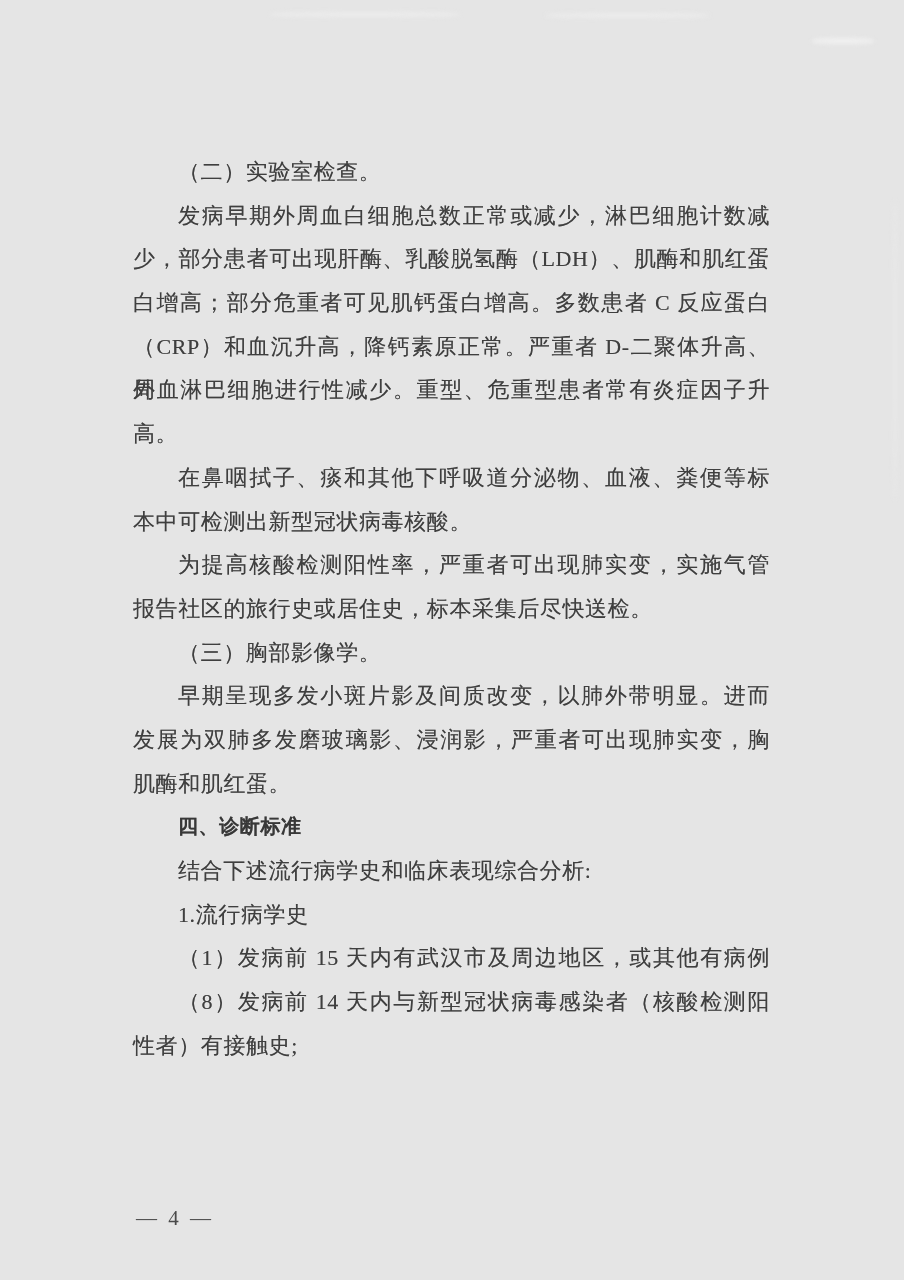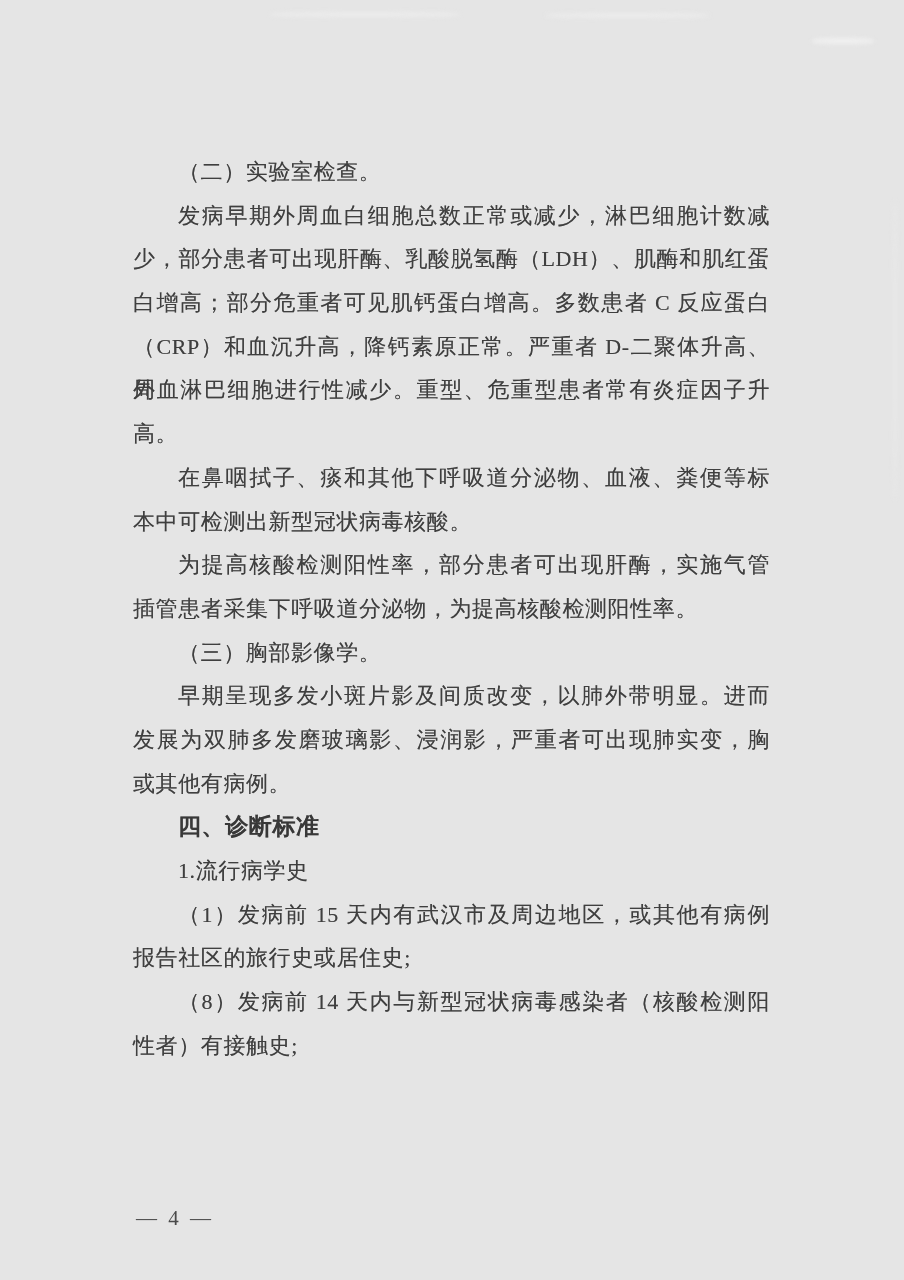--- a/index.html
+++ b/index.html
@@ -30,21 +30,21 @@
   .line.indent{padding-left:45px;}
   .line.justify{
     text-align:justify;
     text-align-last:justify;
     text-justify:inter-character;
     white-space:normal;
   }
   .line.bold{
     font-weight:700;
     font-family:"Liberation Sans","DejaVu Sans",sans-serif;
-    font-size:23px;
+    font-size:20px;
     color:#383838;
   }
   .page-footer{
     position:absolute;
     left:136px;
     top:1196px;
     height:44px;
     line-height:44px;
     font-size:21px;
     letter-spacing:3px;
@@ -74,28 +74,28 @@
   <div class="text-block">
       <div class="line indent">（二）实验室检查。</div>
       <div class="line indent justify">发病早期外周血白细胞总数正常或减少，淋巴细胞计数减</div>
       <div class="line justify">少，部分患者可出现肝酶、乳酸脱氢酶（LDH）、肌酶和肌红蛋</div>
       <div class="line justify">白增高；部分危重者可见肌钙蛋白增高。多数患者 C 反应蛋白</div>
       <div class="line justify">（CRP）和血沉升高，降钙素原正常。严重者 D-二聚体升高、外</div>
       <div class="line justify">周血淋巴细胞进行性减少。重型、危重型患者常有炎症因子升</div>
       <div class="line">高。</div>
       <div class="line indent justify">在鼻咽拭子、痰和其他下呼吸道分泌物、血液、粪便等标</div>
       <div class="line">本中可检测出新型冠状病毒核酸。</div>
-      <div class="line indent justify">为提高核酸检测阳性率，部分患者可出现肝酶，实施气管</div>
-      <div class="line">插管患者采集下呼吸道分泌物，为提高核酸检测阳性率。</div>
+      <div class="line indent justify">为提高核酸检测阳性率，严重者可出现肺实变，实施气管</div>
+      <div class="line">报告社区的旅行史或居住史，标本采集后尽快送检。</div>
       <div class="line indent">（三）胸部影像学。</div>
       <div class="line indent justify">早期呈现多发小斑片影及间质改变，以肺外带明显。进而</div>
       <div class="line justify">发展为双肺多发磨玻璃影、浸润影，严重者可出现肺实变，胸</div>
-      <div class="line">或其他有病例。</div>
+      <div class="line">肌酶和肌红蛋。</div>
       <div class="line indent bold">四、诊断标准</div>
+      <div class="line indent">结合下述流行病学史和临床表现综合分析:</div>
       <div class="line indent">1.流行病学史</div>
       <div class="line indent justify">（1）发病前 15 天内有武汉市及周边地区，或其他有病例</div>
-      <div class="line">报告社区的旅行史或居住史;</div>
       <div class="line indent justify">（8）发病前 14 天内与新型冠状病毒感染者（核酸检测阳</div>
       <div class="line">性者）有接触史;</div>
     </div>
 
   <div class="page-footer">— 4 —</div>
 </div>
 
 </body></html>

